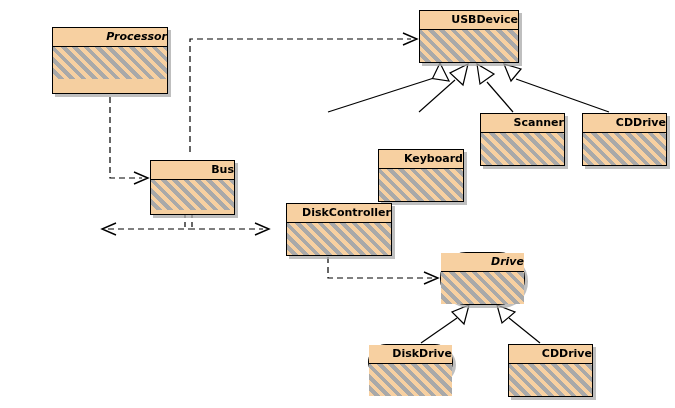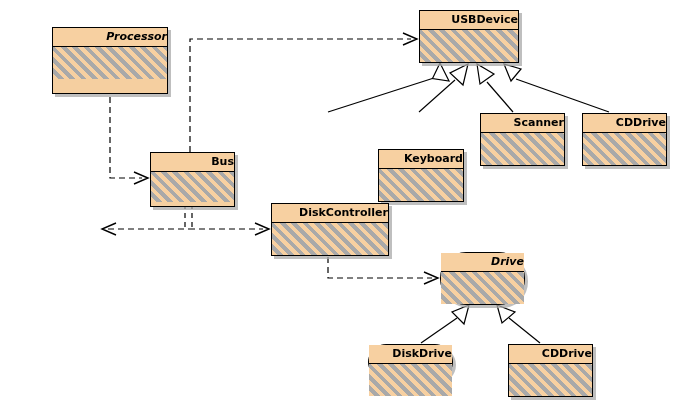--- a/index.html
+++ b/index.html
@@ -149,27 +149,27 @@
   <div class="uml-class" style="left:480px; top:113px; width:85px; height:53px;">
     <div class="uml-header">Scanner</div>
     <div class="uml-body"></div>
   </div>
 
   <div class="uml-class" style="left:582px; top:113px; width:85px; height:53px;">
     <div class="uml-header">CDDrive</div>
     <div class="uml-body"></div>
   </div>
 
-  <div class="uml-class" style="left:150px; top:152px; width:85px; height:55px;">
+  <div class="uml-class" style="left:150px; top:160px; width:85px; height:55px;">
     <div class="uml-header">Bus</div>
     <div class="uml-body" style="height:30px;"></div>
   </div>
 
 
-  <div class="uml-class" style="left:271px; top:203px; width:118px; height:53px;">
+  <div class="uml-class" style="left:286px; top:203px; width:106px; height:53px;">
     <div class="uml-header">DiskController</div>
     <div class="uml-body"></div>
   </div>
 
   <div class="uml-class" style="left:440px; top:252px; width:85px; height:53px;border-radius:26px;">
     <div class="uml-header italic">Drive</div>
     <div class="uml-body"></div>
   </div>
 
   <div class="uml-class" style="left:368px; top:344px; width:85px; height:36px;border-radius:20px;">

